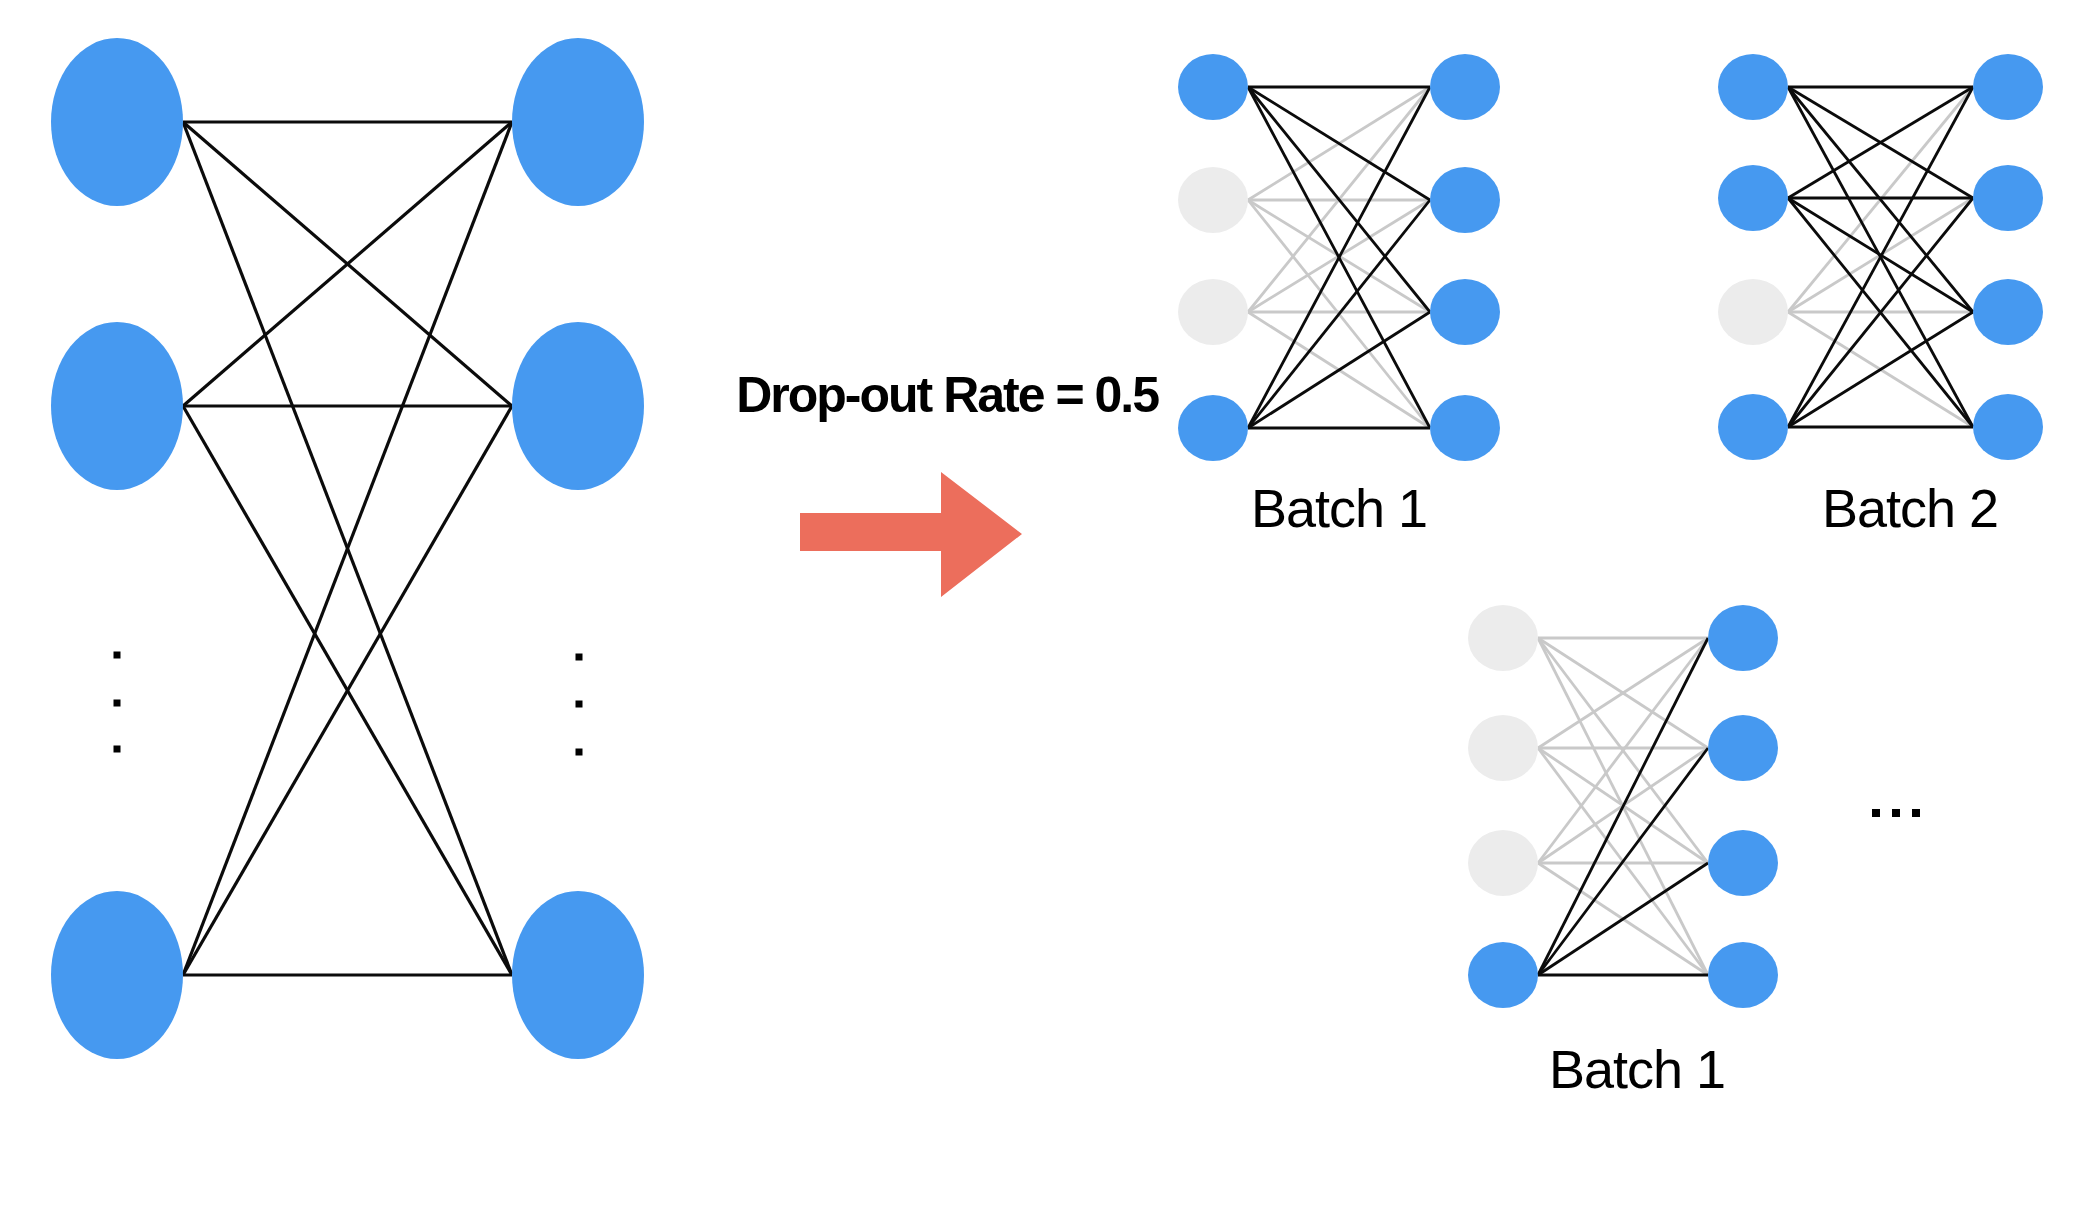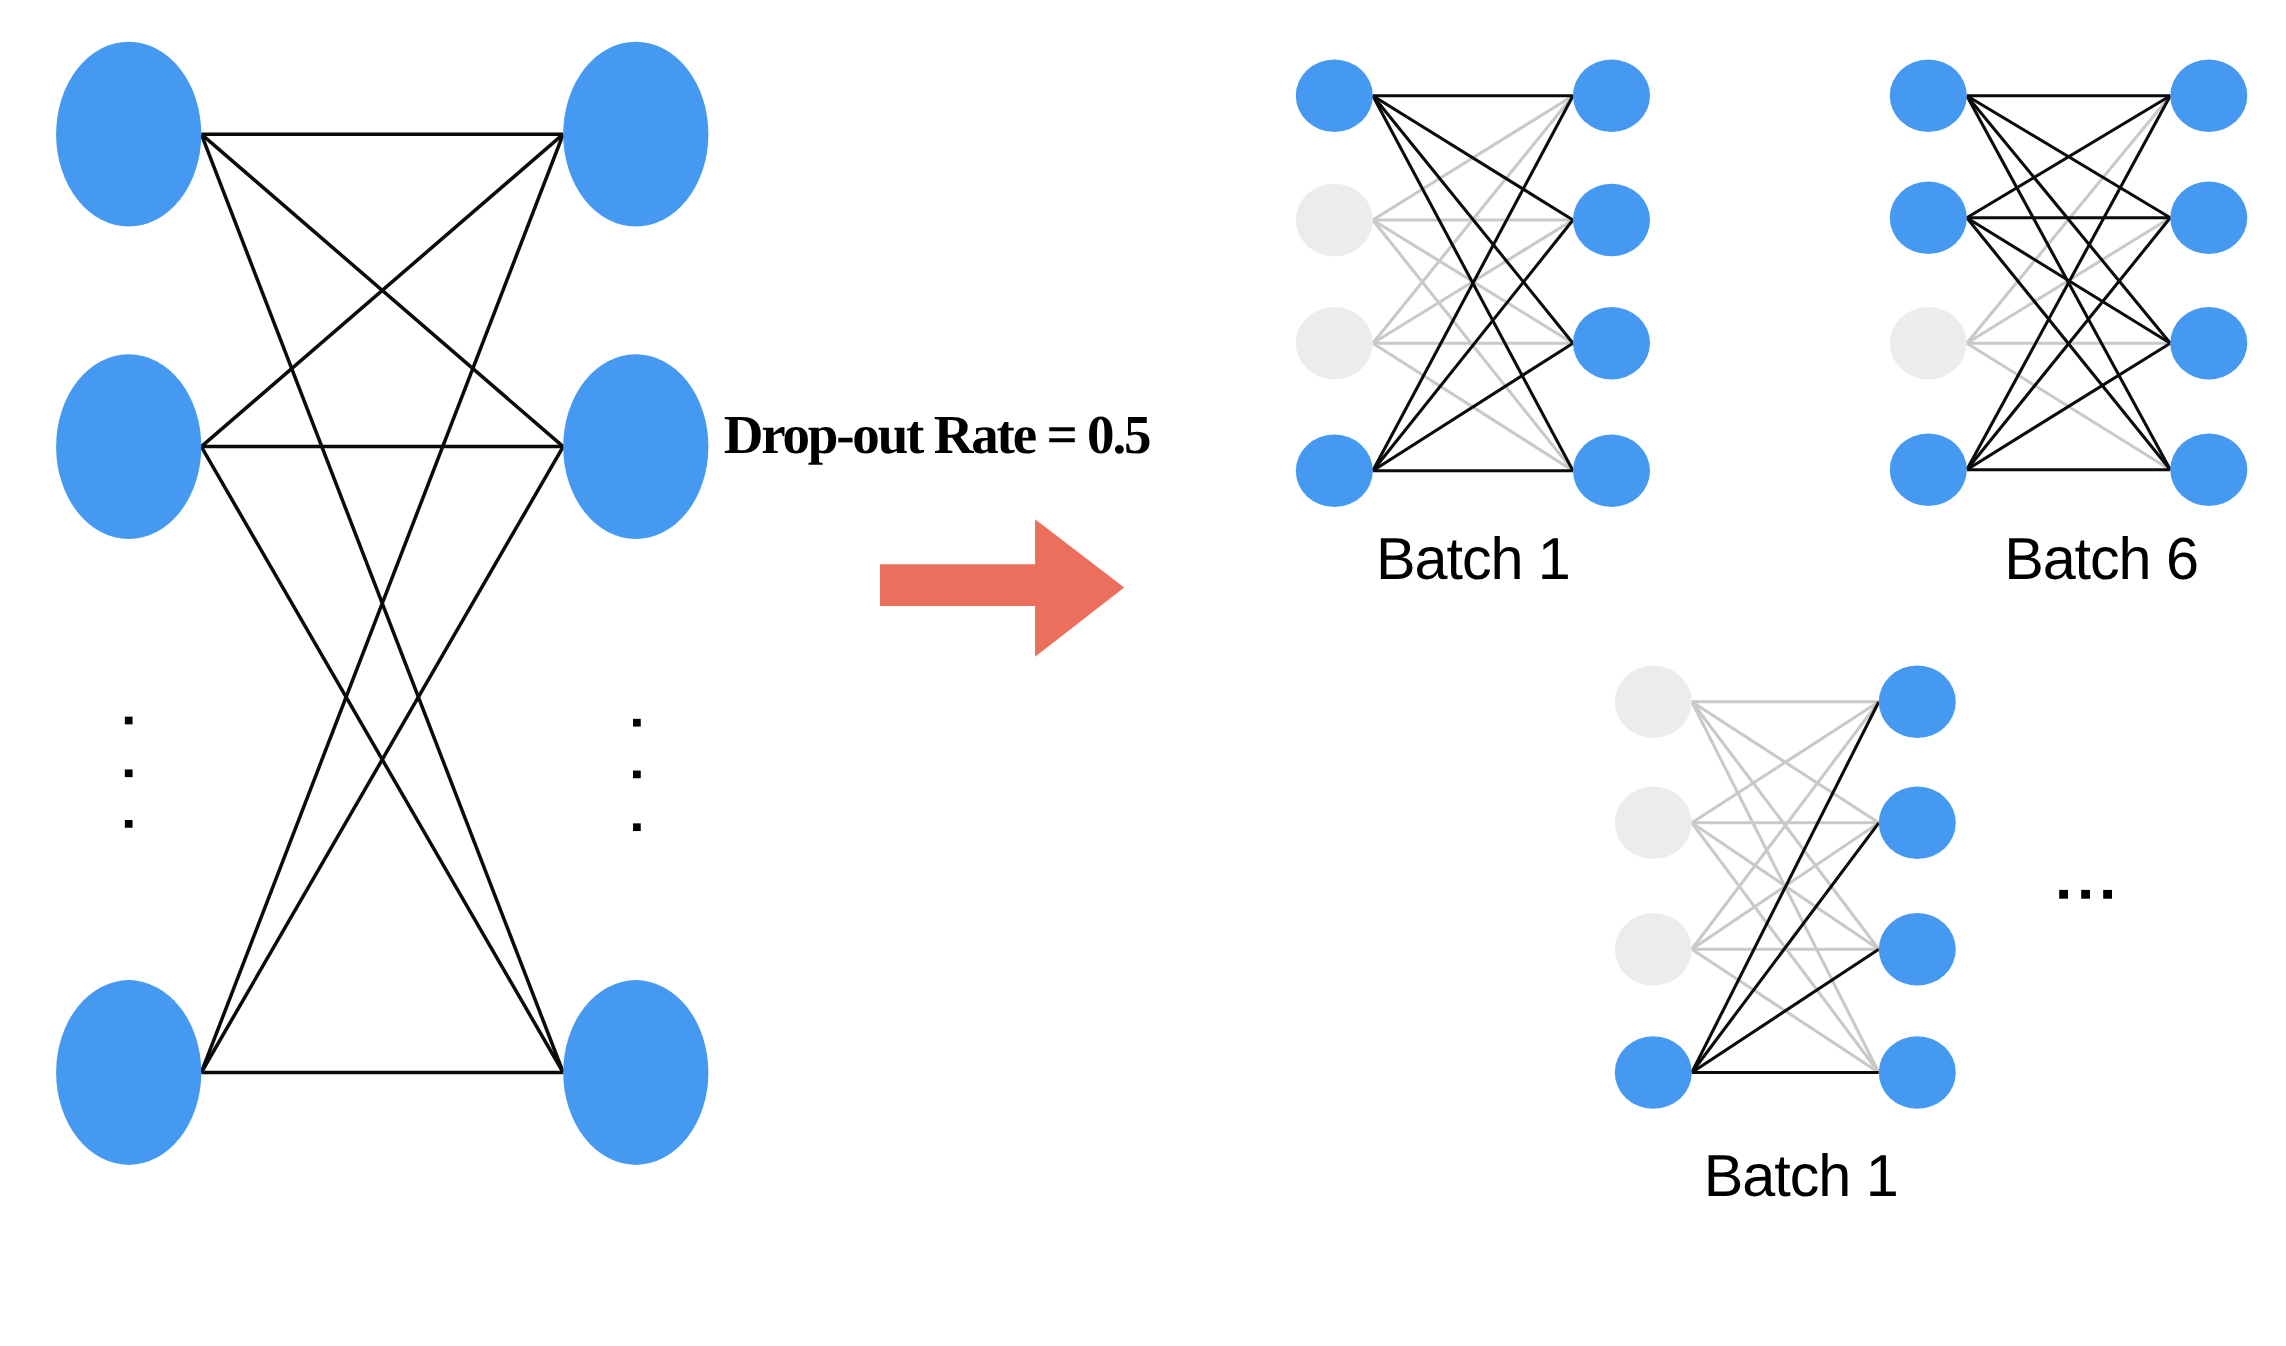--- a/index.html
+++ b/index.html
@@ -7,22 +7,22 @@
     width: 2078px; height: 1224px;
     background: #ffffff;
     font-family: "Liberation Sans", sans-serif;
     overflow: hidden;
   }
   .canvas { position: relative; width: 2078px; height: 1224px; background: #ffffff; }
   #diagram-svg { position: absolute; left: 0; top: 0; }
   .overlay-text { position: absolute; color: #000; white-space: nowrap; }
   .title-label {
     left: 658px; top: 366px; width: 500px;
-    text-align: left;
-    font-size: 50px; font-weight: 700; letter-spacing: -2px; font-family: Liberation Serif, serif;
+    text-align: right;
+    font-size: 50px; font-weight: 700; letter-spacing: -2px;
   }
   .batch-label {
     width: 300px; text-align: center;
     font-size: 54px; font-weight: 400; letter-spacing: -1px;
   }
   #batch-label-1 { left: 1189px; top: 477px; }
   #batch-label-2 { left: 1760px; top: 477px; }
   #batch-label-3 { left: 1487px; top: 1038px; }
   .source-link {
     position: absolute;
@@ -152,18 +152,18 @@
         <rect x="1892" y="809" width="8" height="8" fill="#000000"></rect>
         <rect x="1912" y="809" width="8" height="8" fill="#000000"></rect>
       </g>
       <polygon points="800,513 941,513 941,472 1022,534 941,597 941,551 800,551" fill="#ec6e5c"></polygon>
     </svg>
 
   <div class="overlay-text title-label">Drop-out Rate = 0.5</div>
 
   <div class="overlay-text batch-label" id="batch-label-1">Batch 1</div>
 
-  <div class="overlay-text batch-label" id="batch-label-2">Batch 6</div>
+  <div class="overlay-text batch-label" id="batch-label-2">Batch 2</div>
 
   <div class="overlay-text batch-label" id="batch-label-3">Batch 1</div>
 
 
 </div>
 
 </body></html>

